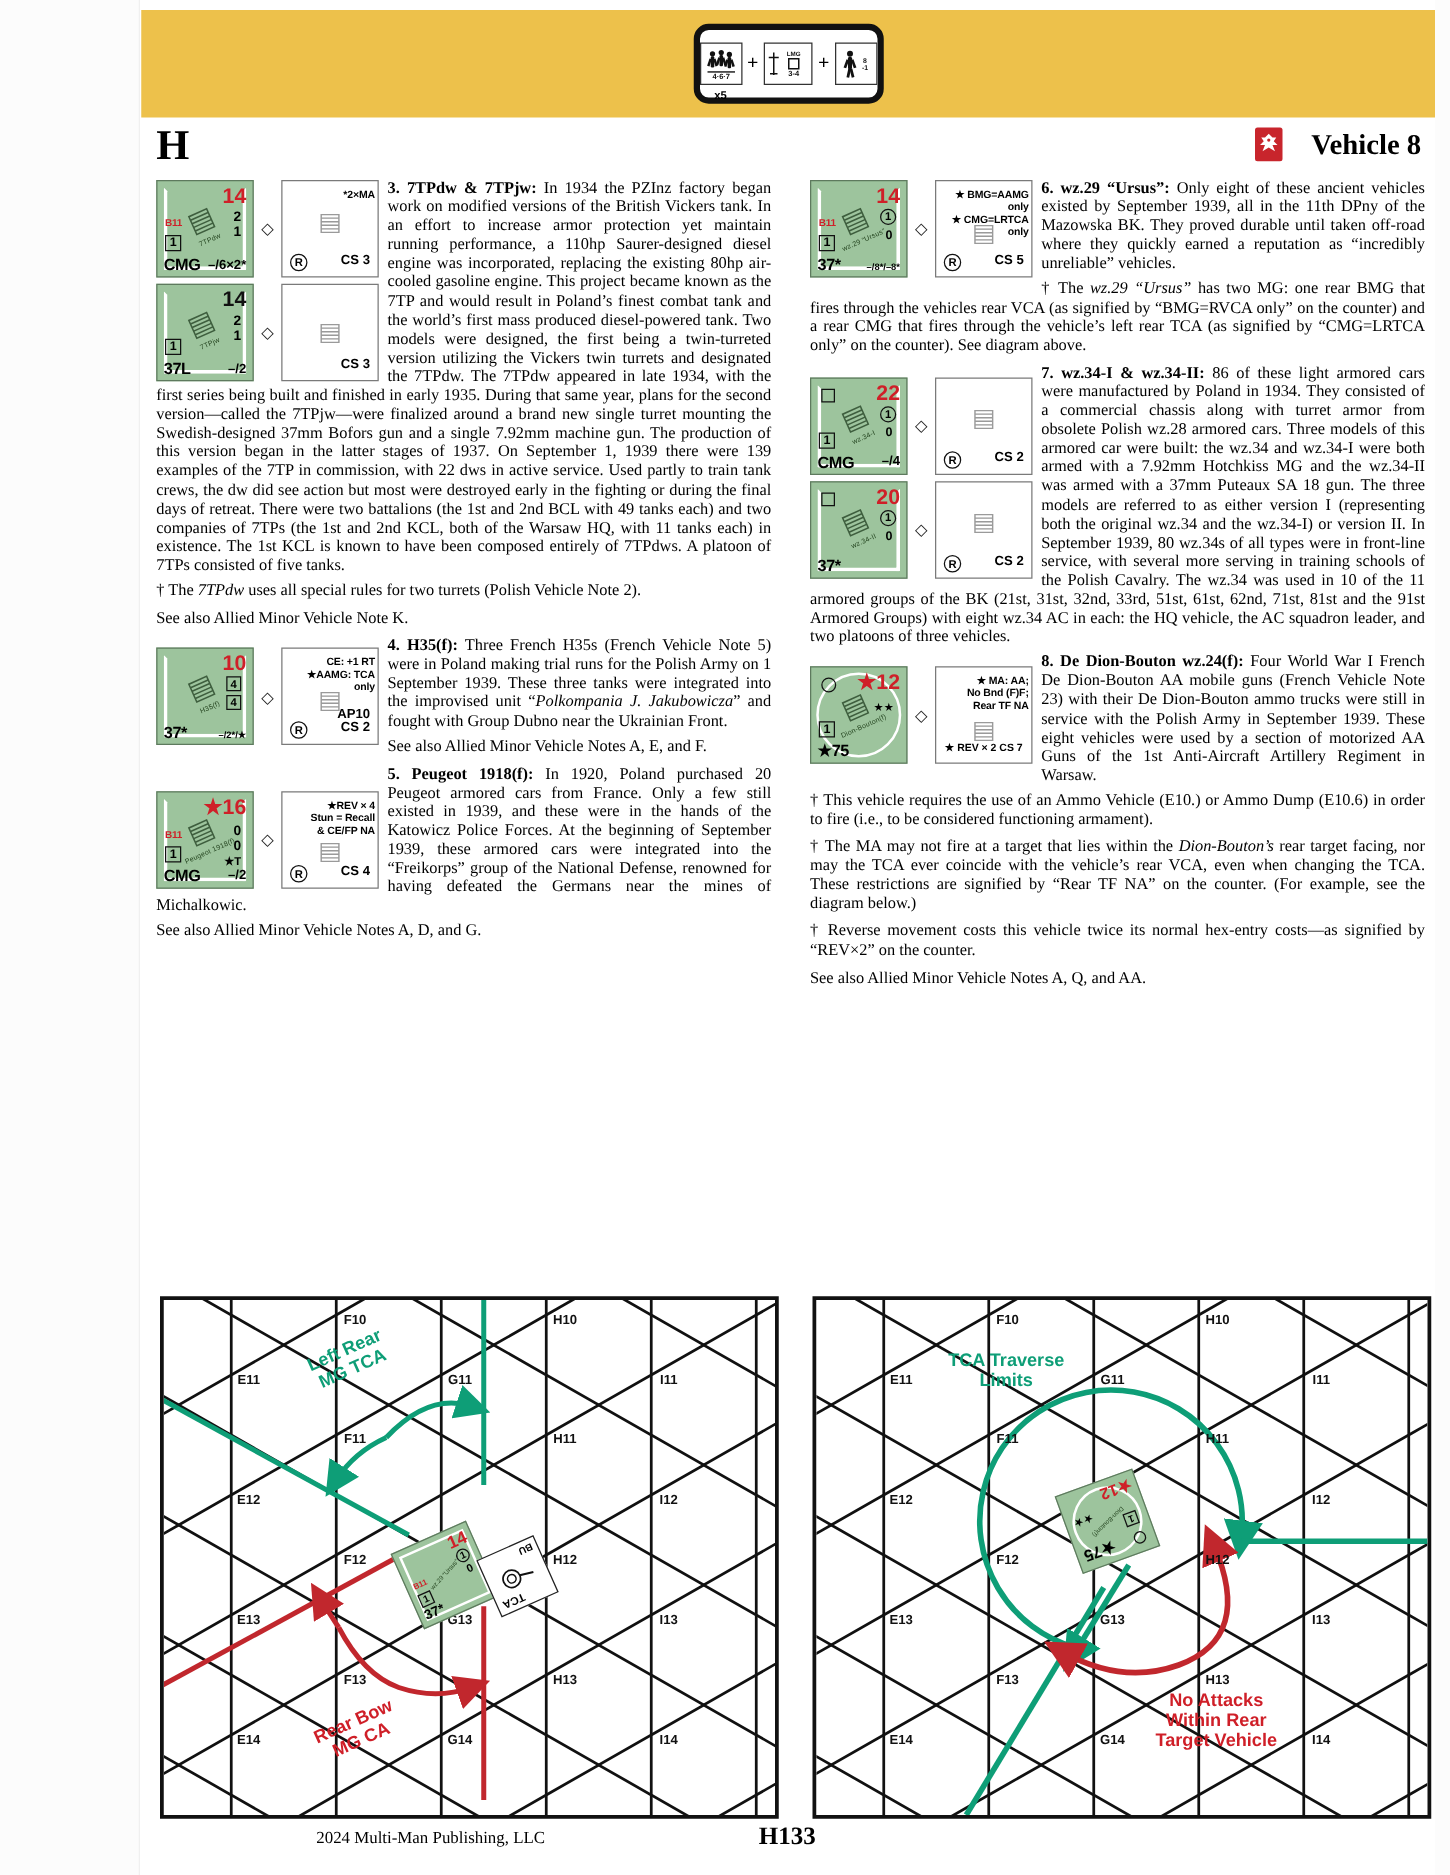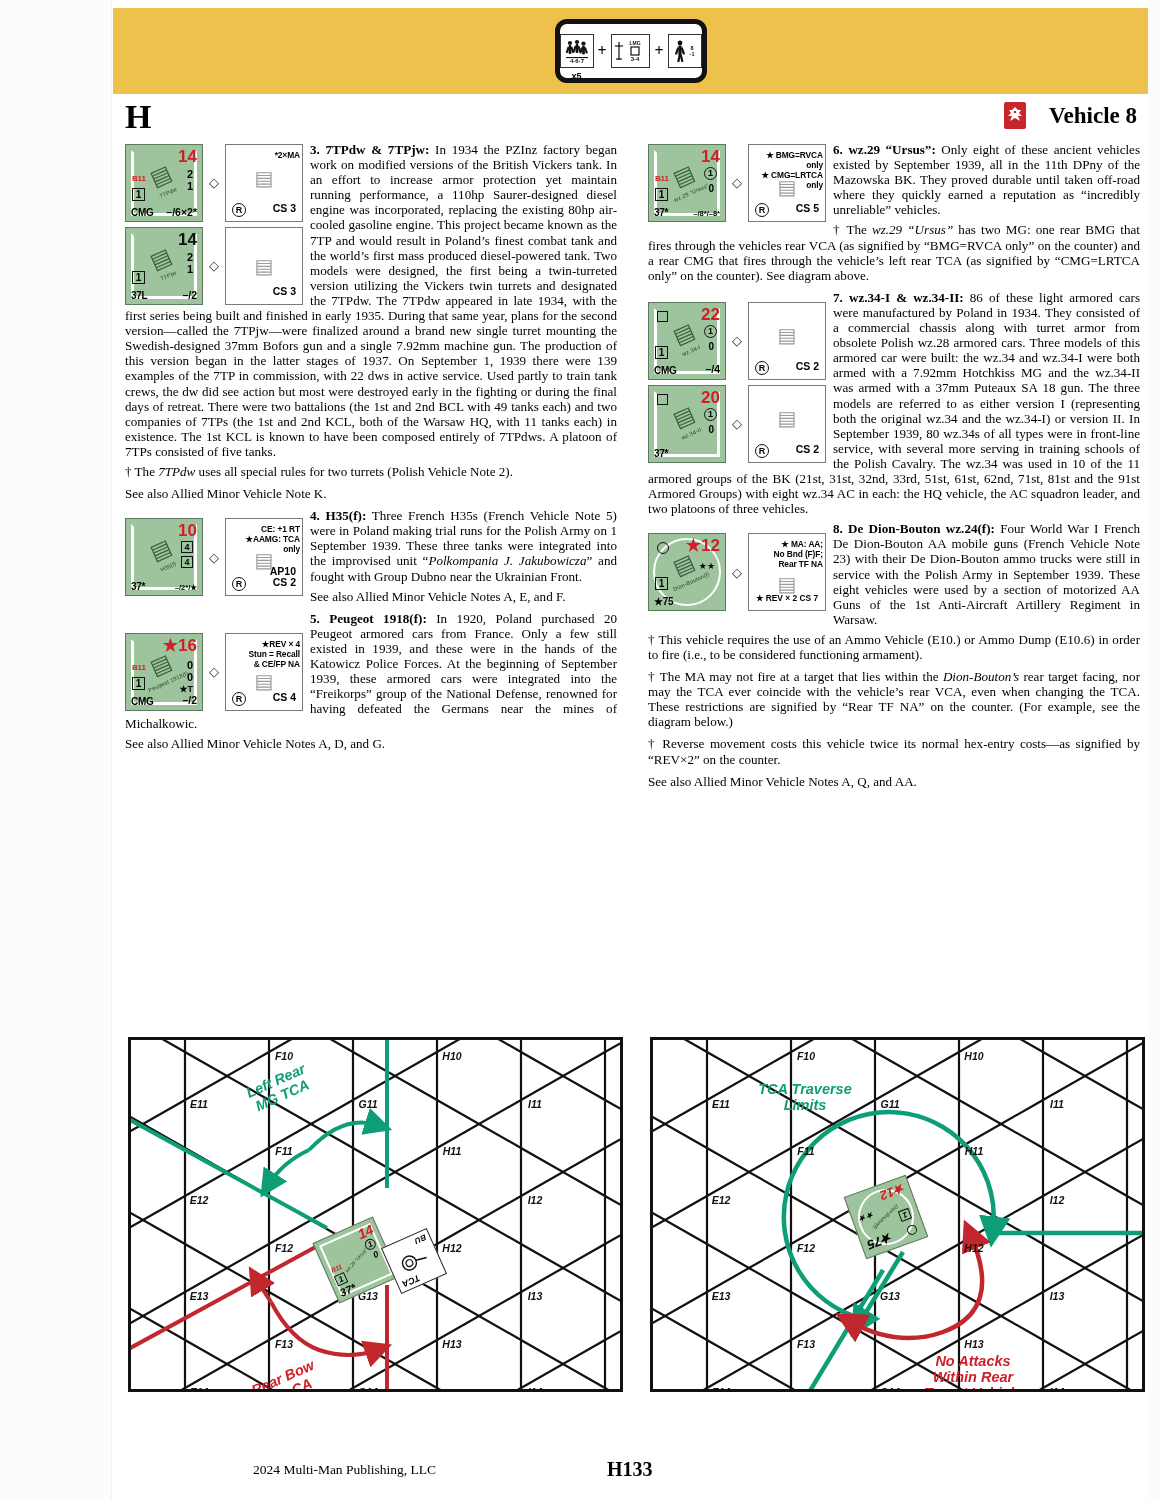--- a/index.html
+++ b/index.html
@@ -126,21 +126,21 @@
     text-align:center; line-height:11px; background:transparent;
   }
   .cnt .boxsq {
     position:absolute; right:9px; width:12px; height:12px;
     border:1.4px solid #111; font-size:9px; font-weight:bold;
     text-align:center; line-height:10px;
   }
   .cnt .boxsq.a { top:22px; }
   .cnt .boxsq.b { top:37px; }
   .cnt .bl {
-    position:absolute; left:5px; bottom:3px; font-size:10px; font-weight:bold; line-height:1;
+    position:absolute; left:5px; bottom:3px; font-size:13px; font-weight:bold; line-height:1;
     letter-spacing:-0.3px;
   }
   .cnt .br {
     position:absolute; right:5px; bottom:4px; font-size:10.5px; font-weight:bold; line-height:1;
   }
   .cnt .br.tiny { font-size:7.5px; }
   .cnt .b11 {
     position:absolute; left:6px; bottom:35px; font-size:8px; font-weight:bold;
     color:#cf1f28; letter-spacing:-0.2px;
   }
@@ -188,22 +188,22 @@
   }
   .cnt.white .glyph {
     position:absolute; left:50%; top:44%; transform:translate(-50%,-50%);
     font-size:20px; color:#9a9a9a; line-height:1;
   }
   .cnt.white .glyph.mid { top:50%; }
   .diamond { font-size:13px; color:#222; padding:0 1px; }
 
   
   .hexbox {
-    position:absolute; width:495px; height:355px;
-    border:3px solid #111; background:#fff; overflow:hidden;font-style:italic;
+    position:absolute; width:495px; height:418px;
+    border:3px solid #111; background:#fff; overflow:hidden;
   }
   .hexbox.l { left:128px; top:1037px; }
   .hexbox.r { left:650px; top:1037px; }
   .hexsvg { position:absolute; left:0; top:0; }
   .hexlabel {
     position:absolute; font-family:"Liberation Sans", sans-serif;
     font-size:10.5px; font-weight:bold; color:#111; transform:translate(-50%,-50%);
     white-space:nowrap;
   }
   .anno {
@@ -457,21 +457,21 @@
           <span class="bl">37*</span>
           <span class="br tiny">–/8*/–8*</span>
           <div class="vehname">
             <span class="vehglyph">▤</span>
             <span class="nm">wz.29 “Ursus”</span>
           </div>
         </div>
         <span class="diamond">◇</span>
         <div class="cnt white">
           <div class="notes-top">
-            <div class="noteline">★ BMG=RVCA only</div>
+            <div class="noteline">★ BMG=AAMG only</div>
             <div class="noteline">★ CMG=LRTCA only</div>
           </div>
           <span class="glyph" style="top:55%">▤</span>
           <span class="R">R</span>
           <span class="cs">CS 5</span>
         </div>
       </div>
     </div>
 
     <p class="body"><span class="lead">6. wz.29 “Ursus”:</span><span> Only eight of these ancient vehicles existed by September 1939, all in the 11th DPny of the Mazowska BK. They proved durable until taken off-road where they quickly earned a reputation as “incredibly unreliable” vehicles.</span></p>

